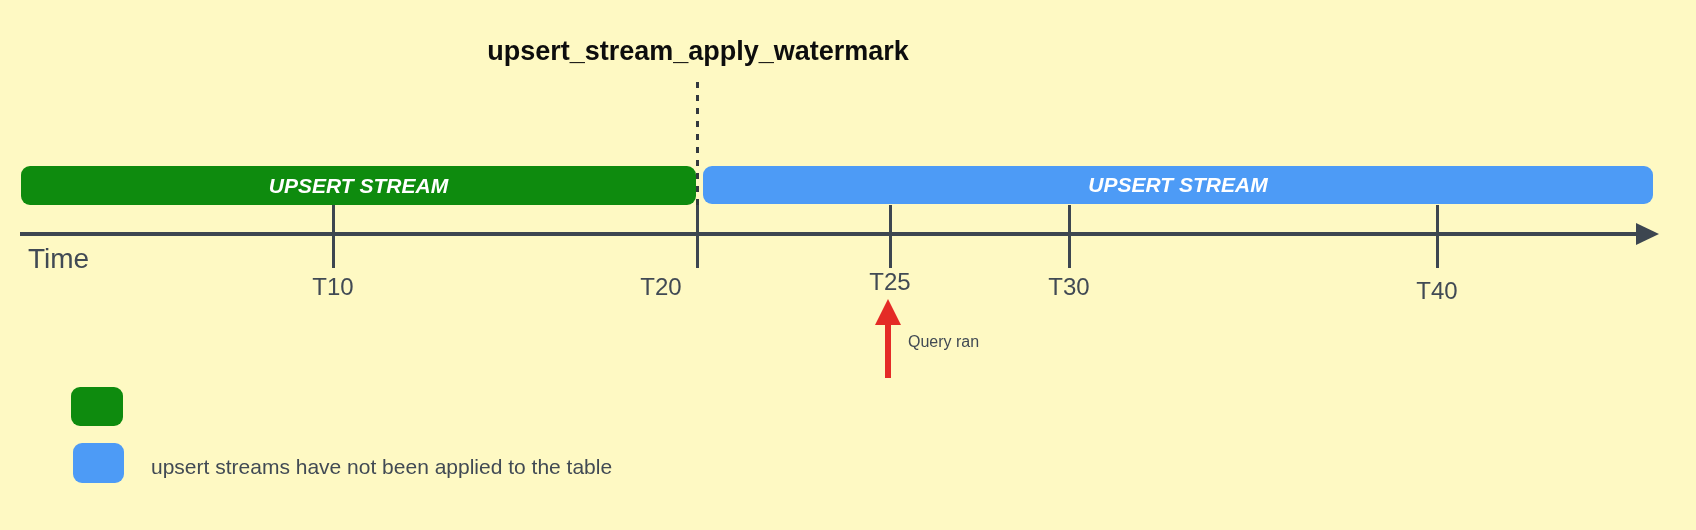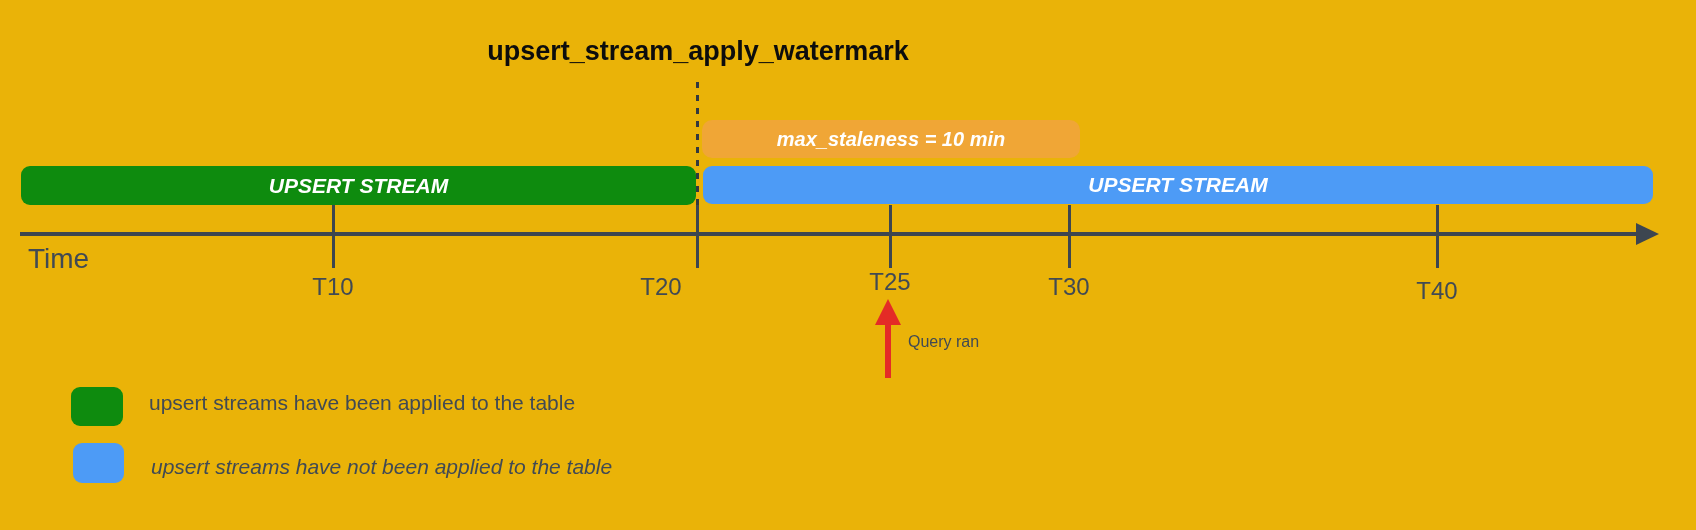--- a/index.html
+++ b/index.html
@@ -4,21 +4,21 @@
 <style>
   html, body {
     margin: 0;
     padding: 0;
     background: #ffffff;
   }
   .canvas {
     position: relative;
     width: 1696px;
     height: 530px;
-    background: #eab308;
+    background: #fef9c3;
     font-family: "Liberation Sans", sans-serif;
     overflow: hidden;
   }
   .abs { position: absolute; }
 
   .diagram-title {
     left: 698px;
     top: 36px;
     transform: translateX(-50%);
     font-size: 27px;
@@ -109,34 +109,31 @@
   .legend-swatch-blue {
     left: 73px; top: 443px; width: 51px; height: 40px;
     background: #4d9bf6;
   }
   .legend-label {
     font-size: 21px;
     color: #414a54;
     white-space: nowrap;
   }
   .legend-label-1 { left: 149px; top: 391px; }
-  .legend-label-2 { left: 151px; top: 455px; font-style: italic; }
+  .legend-label-2 { left: 151px; top: 455px; }
 </style>
 </head>
 <body>
 
 <div class="canvas">
 
   <div class="abs diagram-title">upsert_stream_apply_watermark</div>
 
   <div class="abs dashed-line"></div>
 
-  <div class="abs bar bar-staleness">
-    <span>max_staleness = 10 min</span>
-  </div>
   <div class="abs bar bar-green">
     <span>UPSERT STREAM</span>
   </div>
   <div class="abs bar bar-blue">
     <span>UPSERT STREAM</span>
   </div>
 
   <div class="abs axis-line"></div>
   <div class="abs axis-arrowhead"></div>
   <div class="abs time-label">Time</div>
@@ -151,18 +148,17 @@
   <div class="abs tick-label" style="left:616px; top:273px;">T20</div>
   <div class="abs tick-label" style="left:845px; top:268px;">T25</div>
   <div class="abs tick-label" style="left:1024px; top:273px;">T30</div>
   <div class="abs tick-label" style="left:1392px; top:277px;">T40</div>
 
   <div class="abs query-arrow-head"></div>
   <div class="abs query-arrow-shaft"></div>
   <div class="abs query-ran-label">Query ran</div>
 
   <div class="abs legend-swatch legend-swatch-green"></div>
-  <div class="abs legend-label legend-label-1">upsert streams have been applied to the table</div>
 
   <div class="abs legend-swatch legend-swatch-blue"></div>
   <div class="abs legend-label legend-label-2">upsert streams have not been applied to the table</div>
 
 </div>
 
 </body></html>

